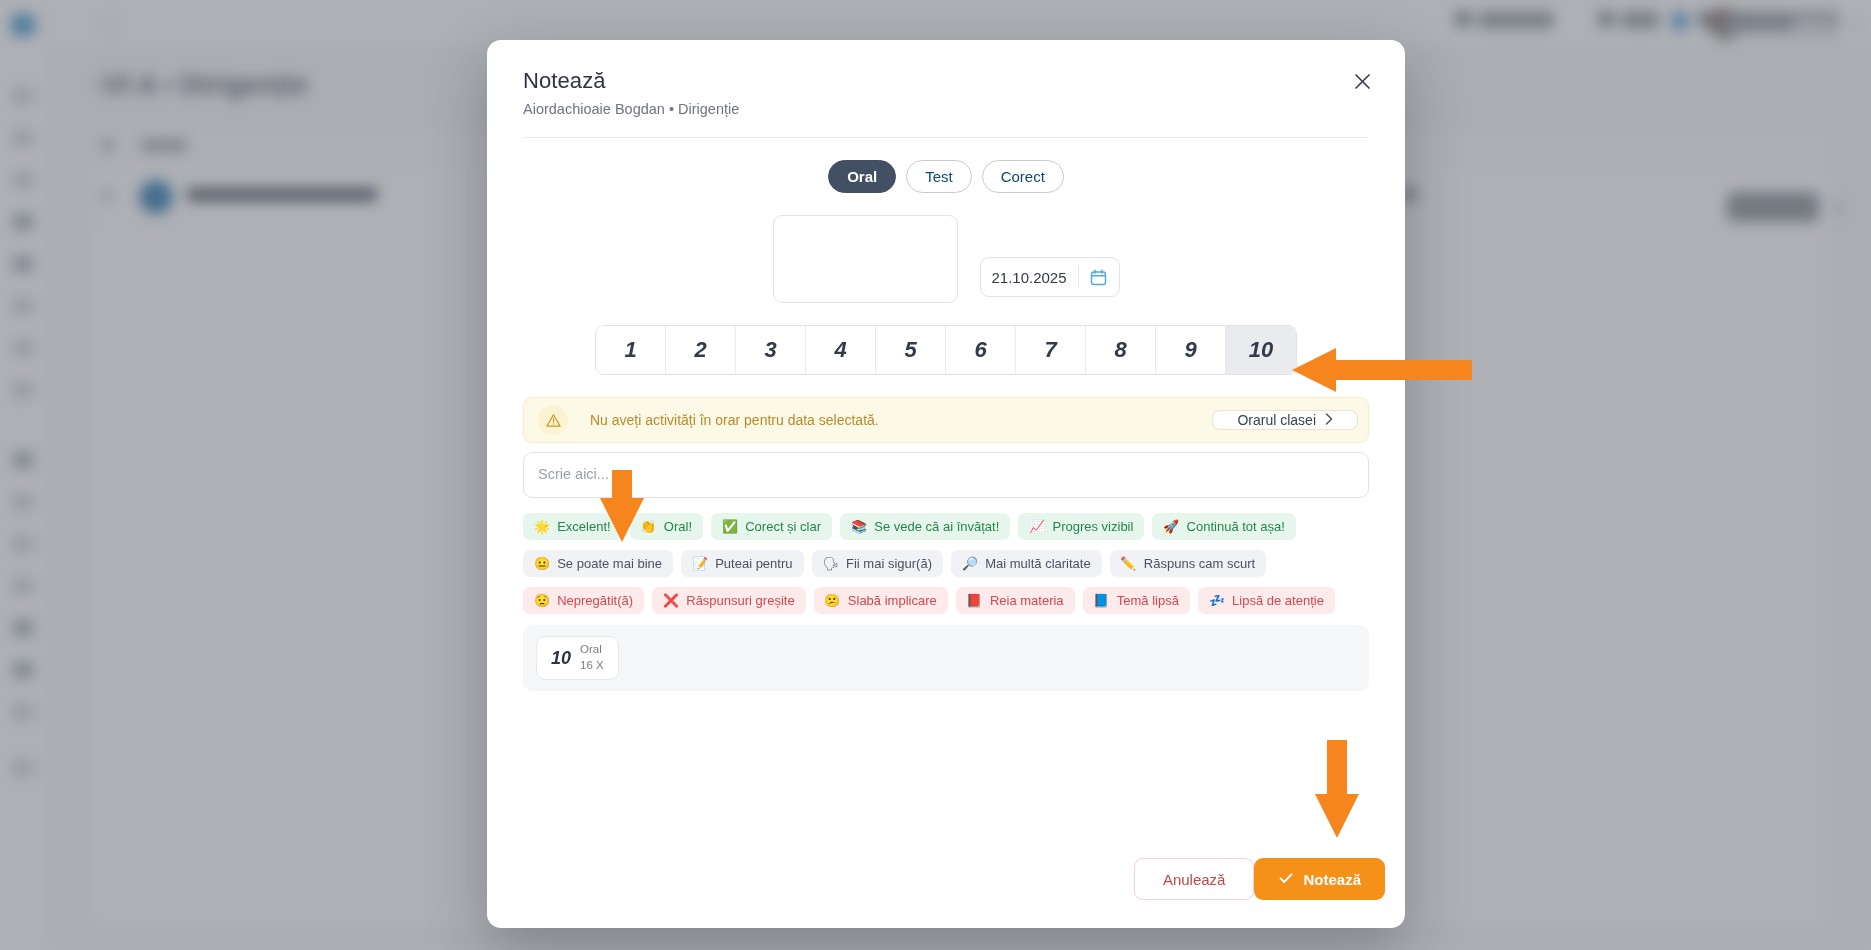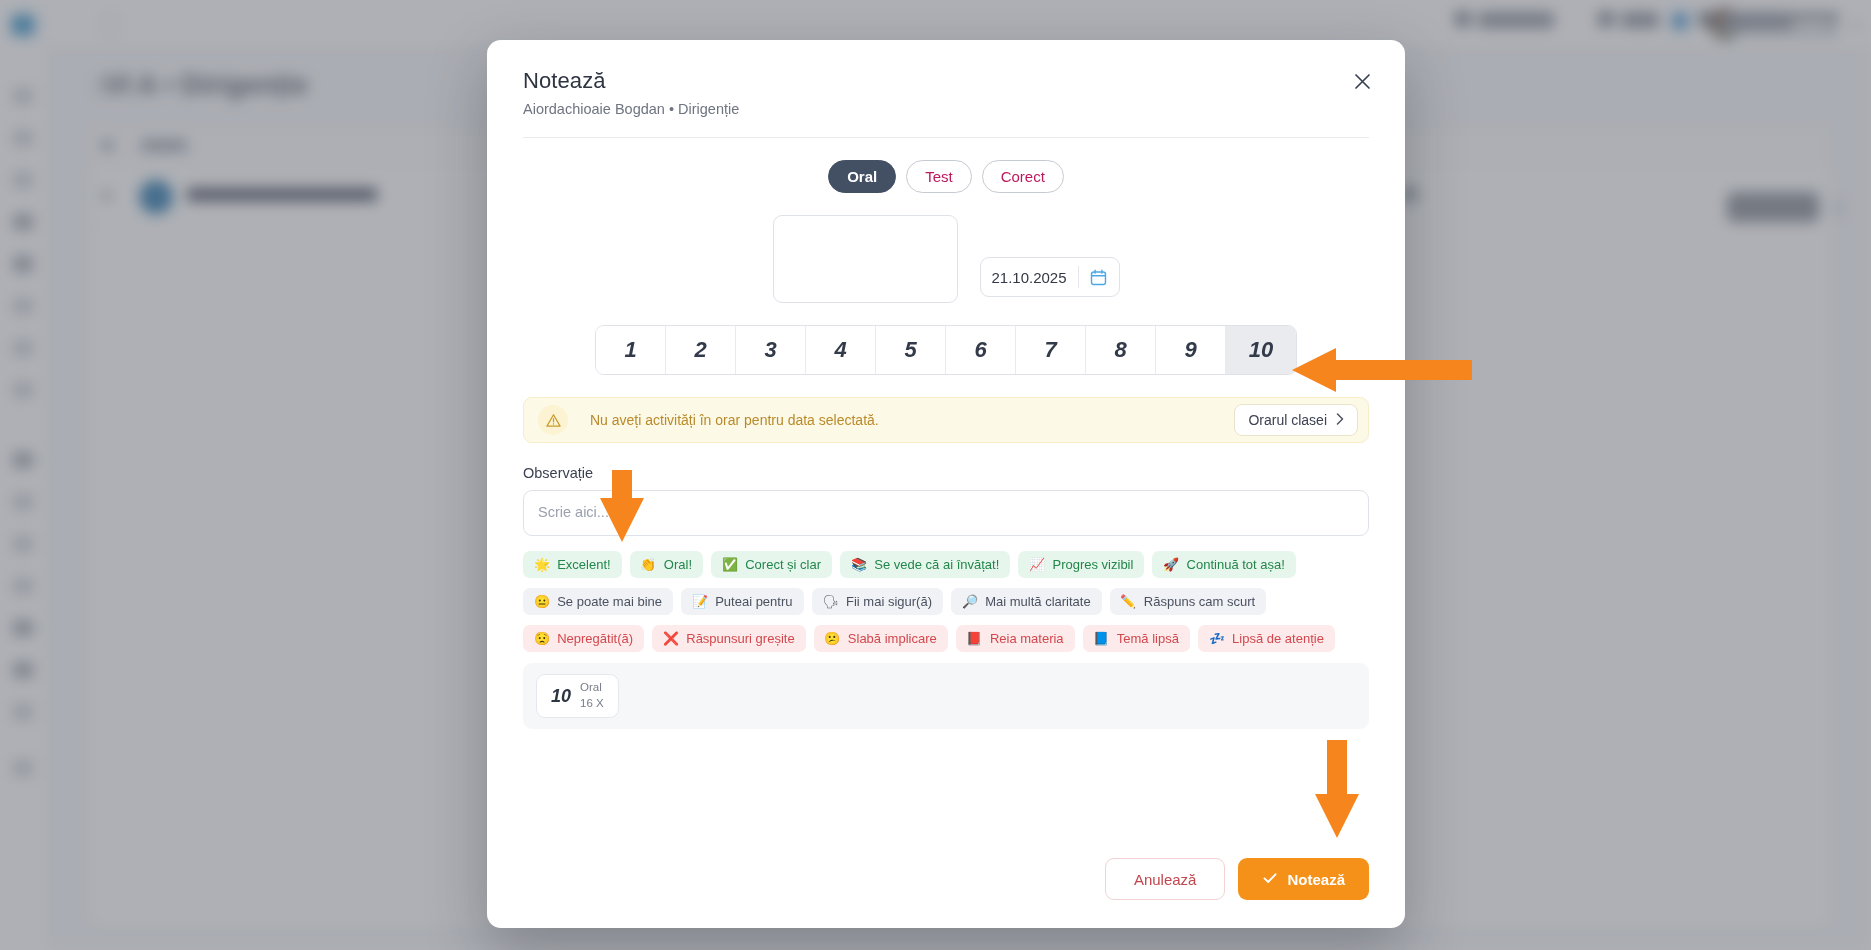--- a/index.html
+++ b/index.html
@@ -144,21 +144,21 @@
 
   .m-body { flex: 1 1 auto; padding: 0 36px; overflow: hidden; }
 
   .tabs {
     display: flex; justify-content: center; gap: 10px;
     margin-top: 22px;
   }
   .tab {
     min-width: 60px; padding: 8px 18px;
     border-radius: 999px; font-size: 15px;
-    border: 1px solid #c6cad2; background: #fff; color: #be185d;
+    border: 1px solid #c6cad2; background: #fff; color: #0c4a6e;
     cursor: pointer; text-align: center; line-height: 1;
   }
   .tab.active {
     background: #434f63; border-color: #434f63; color: #ffffff; font-weight: 600;
   }
 
   .row-date {
     display: flex; align-items: flex-end; justify-content: center;
     gap: 22px; margin-top: 22px;
   }
@@ -206,21 +206,21 @@
   .alert-ic {
     width: 30px; height: 30px; border-radius: 50%; background: #fbf3d2;
     display: flex; align-items: center; justify-content: center;
     color: #c99b2a; flex: 0 0 auto;
   }
   .alert-txt {
     margin-left: 22px; font-size: 14px; color: #b98a2a; flex: 1;
   }
   .alert-btn {
     display: flex; align-items: center; gap: 9px;
-    height: 32px; padding: 0 13px;
+    height: 20px; padding: 0 24px;
     background: #fff; border: 1px solid #e9e3cb; border-radius: 8px;
     font-size: 14px; color: #3b4252; cursor: pointer;
   }
 
   .obs-label {
     margin-top: 22px; font-size: 14.5px; color: #3b4252;
   }
   .obs-box {
     margin-top: 9px; width: 100%; height: 46px;
     border: 1px solid #dfe2e8; border-radius: 9px;
@@ -255,22 +255,22 @@
     display: flex; align-items: center; gap: 9px;
     background: #fff; border: 1px solid #e6e8ed; border-radius: 9px;
     height: 44px; padding: 0 14px;
   }
   .hist-grade {
     font-size: 18px; font-weight: 700; font-style: italic; color: #2d3442;
   }
   .hist-meta { font-size: 11.5px; color: #777d89; line-height: 1.35; }
 
   .m-foot {
-    flex: 0 0 auto; padding: 0 36px 28px 36px;
-    display: flex; justify-content: flex-end; align-items: center; gap: 13px;
+    flex: 0 0 auto; padding: 0 20px 28px 36px;
+    display: flex; justify-content: flex-end; align-items: center; 
   }
   .btn-cancel {
     height: 42px; padding: 0 28px; border-radius: 9px;
     background: #fff; border: 1px solid #f2d2d4; color: #c0474d;
     font-size: 15px; cursor: pointer;
   }
   .btn-submit {
     height: 42px; padding: 0 24px; border-radius: 9px;
     background: #f59019; border: 0; color: #fff;
     font-size: 15px; font-weight: 700; cursor: pointer;
@@ -408,21 +408,20 @@
       <button class="alert-btn">
         <span>Orarul clasei</span>
         <span>
           <svg width="8" height="12" viewBox="0 0 8 12" fill="none">
             <path d="M1.5 1 L6.5 6 L1.5 11" stroke="#4c5462" stroke-width="1.5" stroke-linecap="round" stroke-linejoin="round"></path>
           </svg>
         </span>
       </button>
     </div>
 
-    <div class="obs-label">Observație</div>
     <textarea class="obs-box" placeholder="Scrie aici..." style=""></textarea>
 
     <div class="chips r1" id="chips-0">
         <div class="chip pos">
           <span class="emo">🌟</span>
           <span>Excelent!</span>
         </div>
         <div class="chip pos">
           <span class="emo">👏</span>
           <span>Oral!</span>

